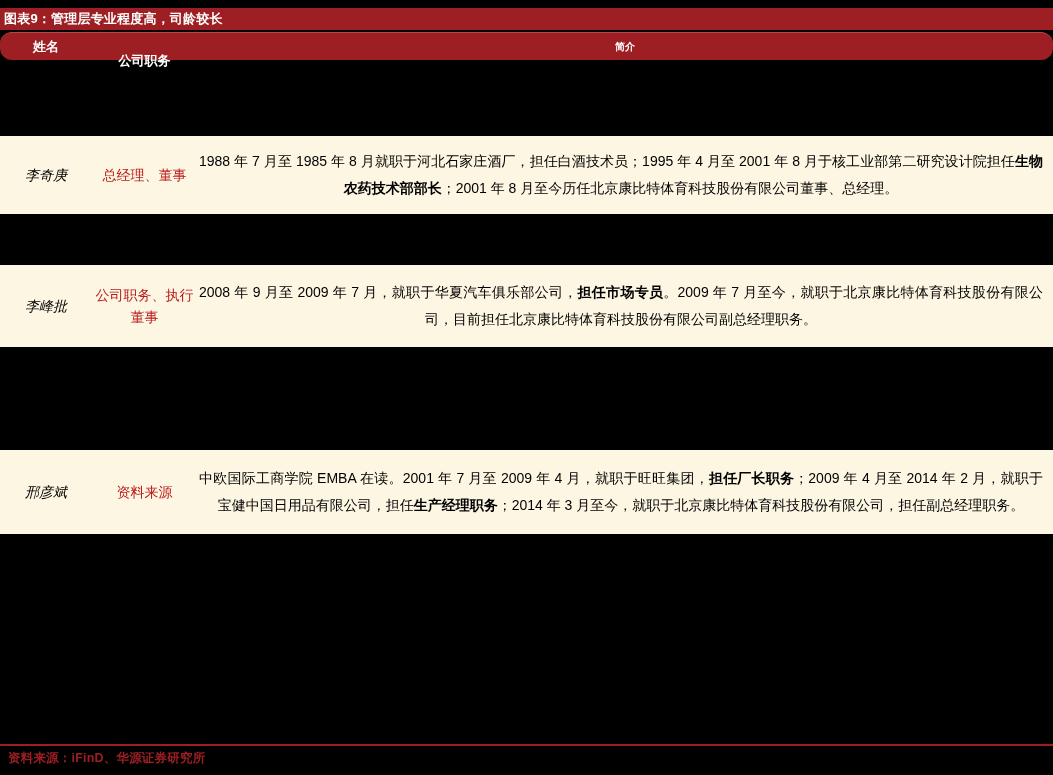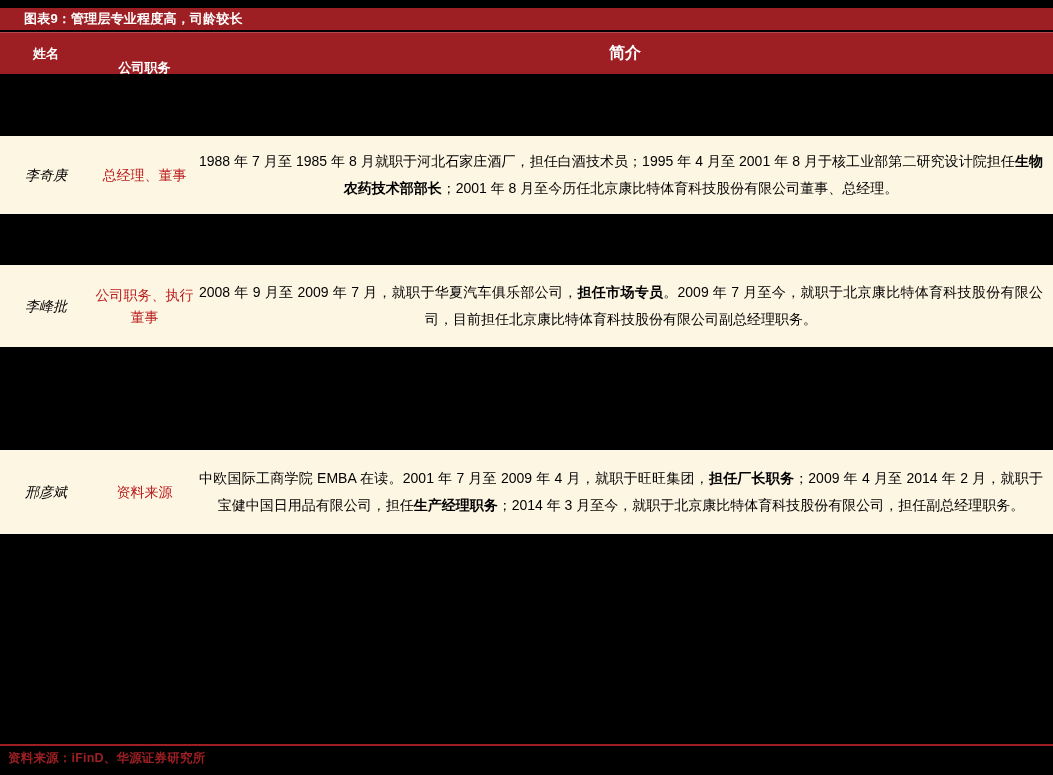--- a/index.html
+++ b/index.html
@@ -27,55 +27,56 @@
     width: 1053px;
     height: 22px;
     background: #9d1f23;
     display: flex;
     align-items: center;
   }
   .title-text {
     font-size: 13px;
     font-weight: bold;
     color: #ffffff;
-    padding-left: 24px;
+    padding-left: 4px;
     letter-spacing: 0.2px;
     font-family: "Liberation Sans", sans-serif;
   }
   .header-row {
     position: absolute;
     left: 0;
     top: 32px;
     width: 1053px;
-    height: 42px;
+    height: 28px;
     background: #9d1f23;
     border-top: 1px solid #b2484b;
     display: flex;
     align-items: center;
     box-sizing: border-box;
+    border-radius: 12px;
   }
   .hcol-name {
     width: 92px;
     text-align: center;
     font-size: 13px;
     font-weight: bold;
     color: #ffffff;
   }
   .hcol-pos {
     width: 105px;
     text-align: center;
     font-size: 13px;
     font-weight: bold;
     color: #ffffff;
     margin-top: 28px;
   }
   .hcol-desc {
     flex: 1;
     text-align: center;
-    font-size: 16px;
+    font-size: 10px;
     font-weight: bold;
     color: #ffffff;
   }
   .data-row {
     position: absolute;
     left: 0;
     width: 1053px;
     background: #fdf6e3;
     color: #000000;
     display: flex;

